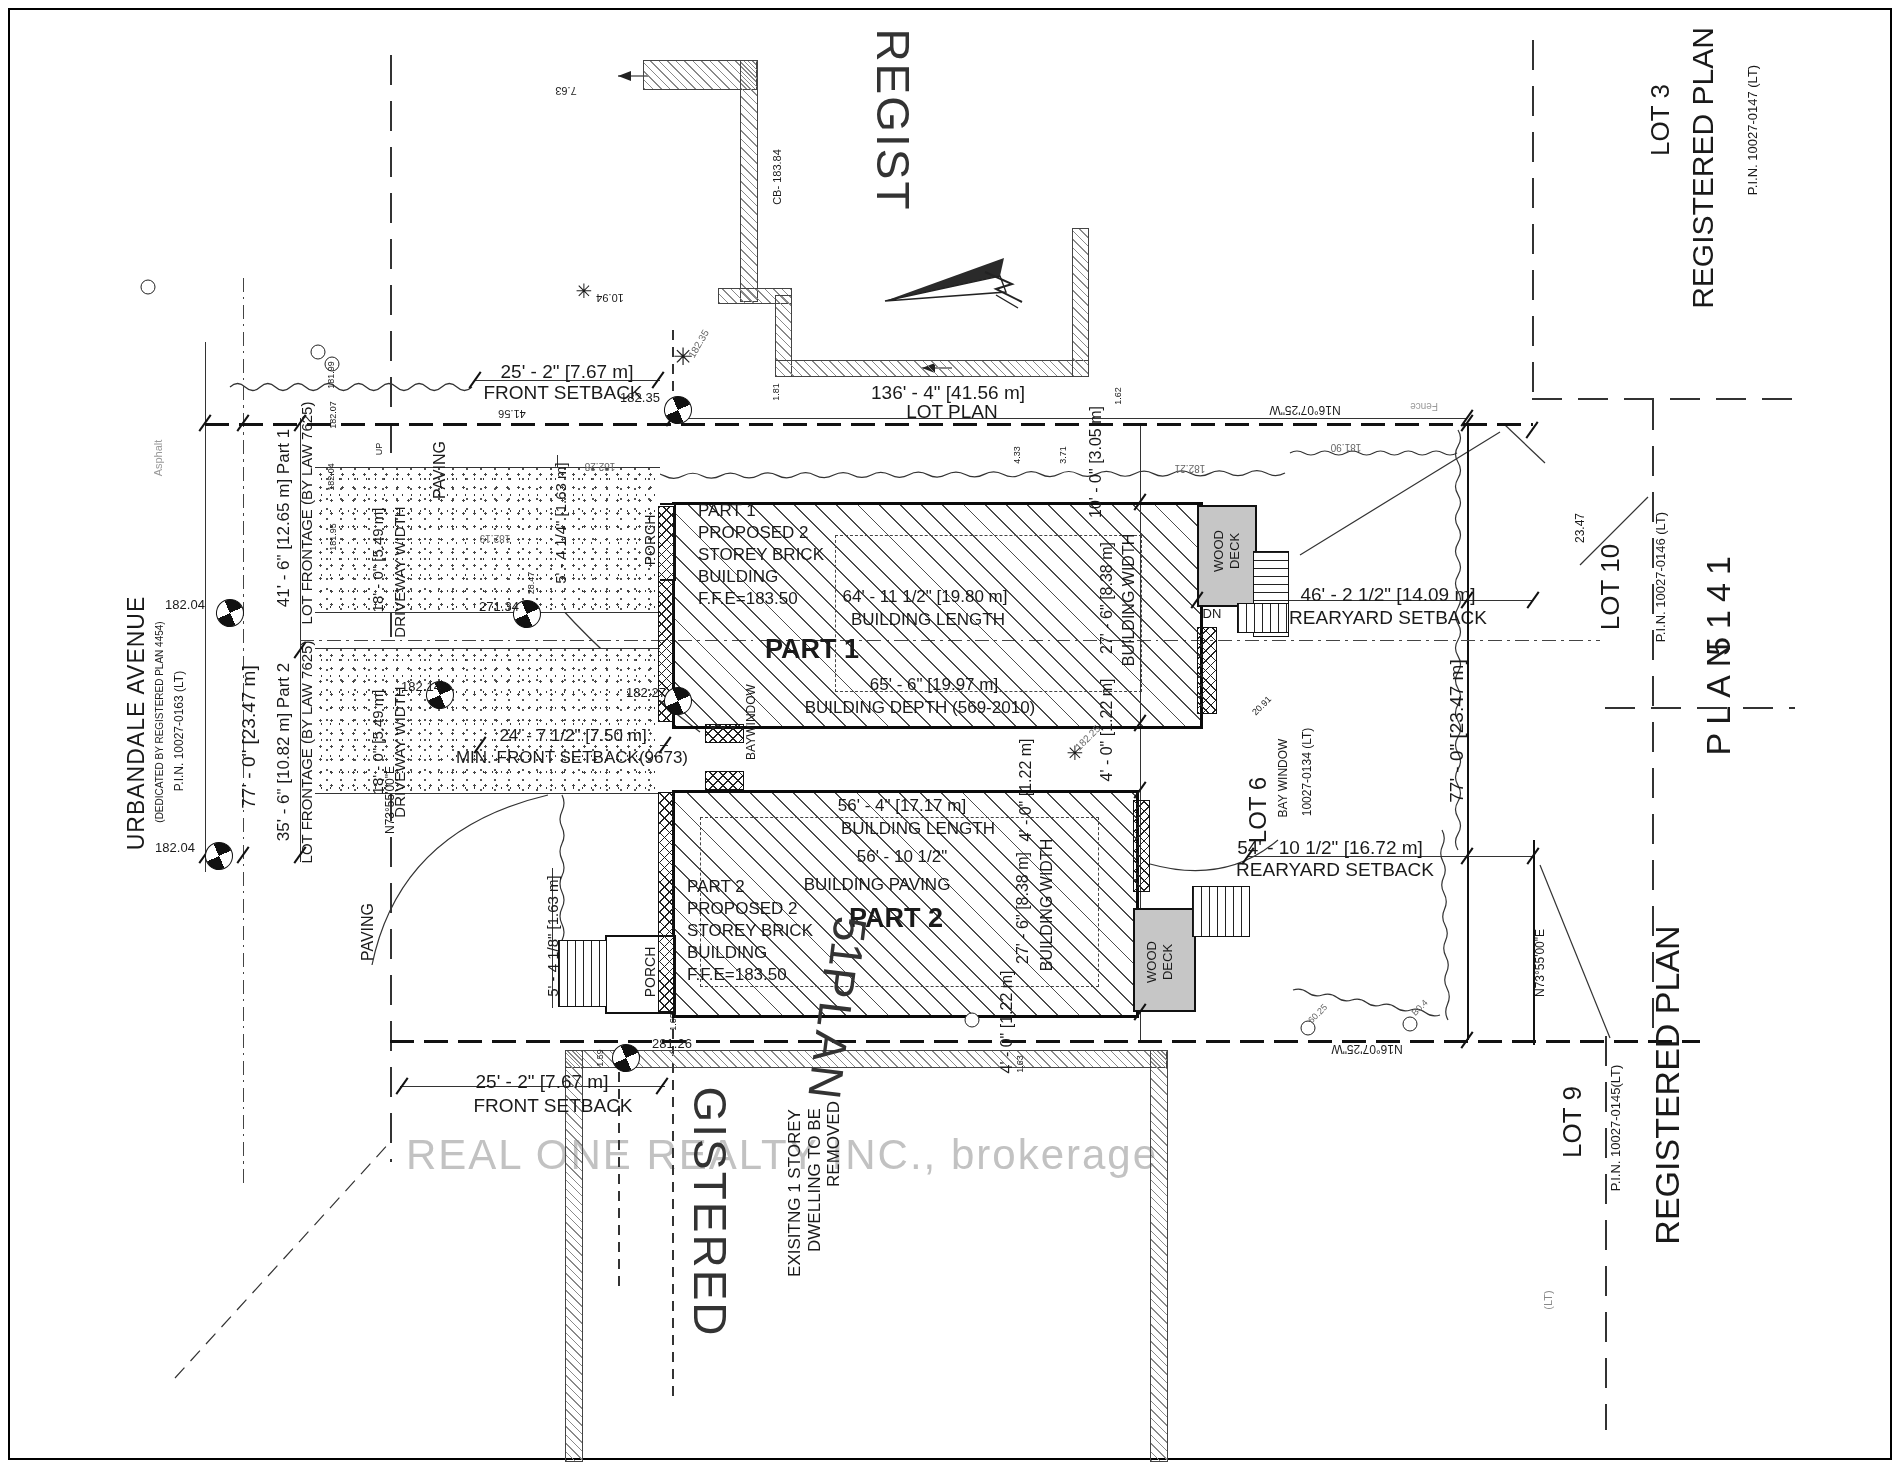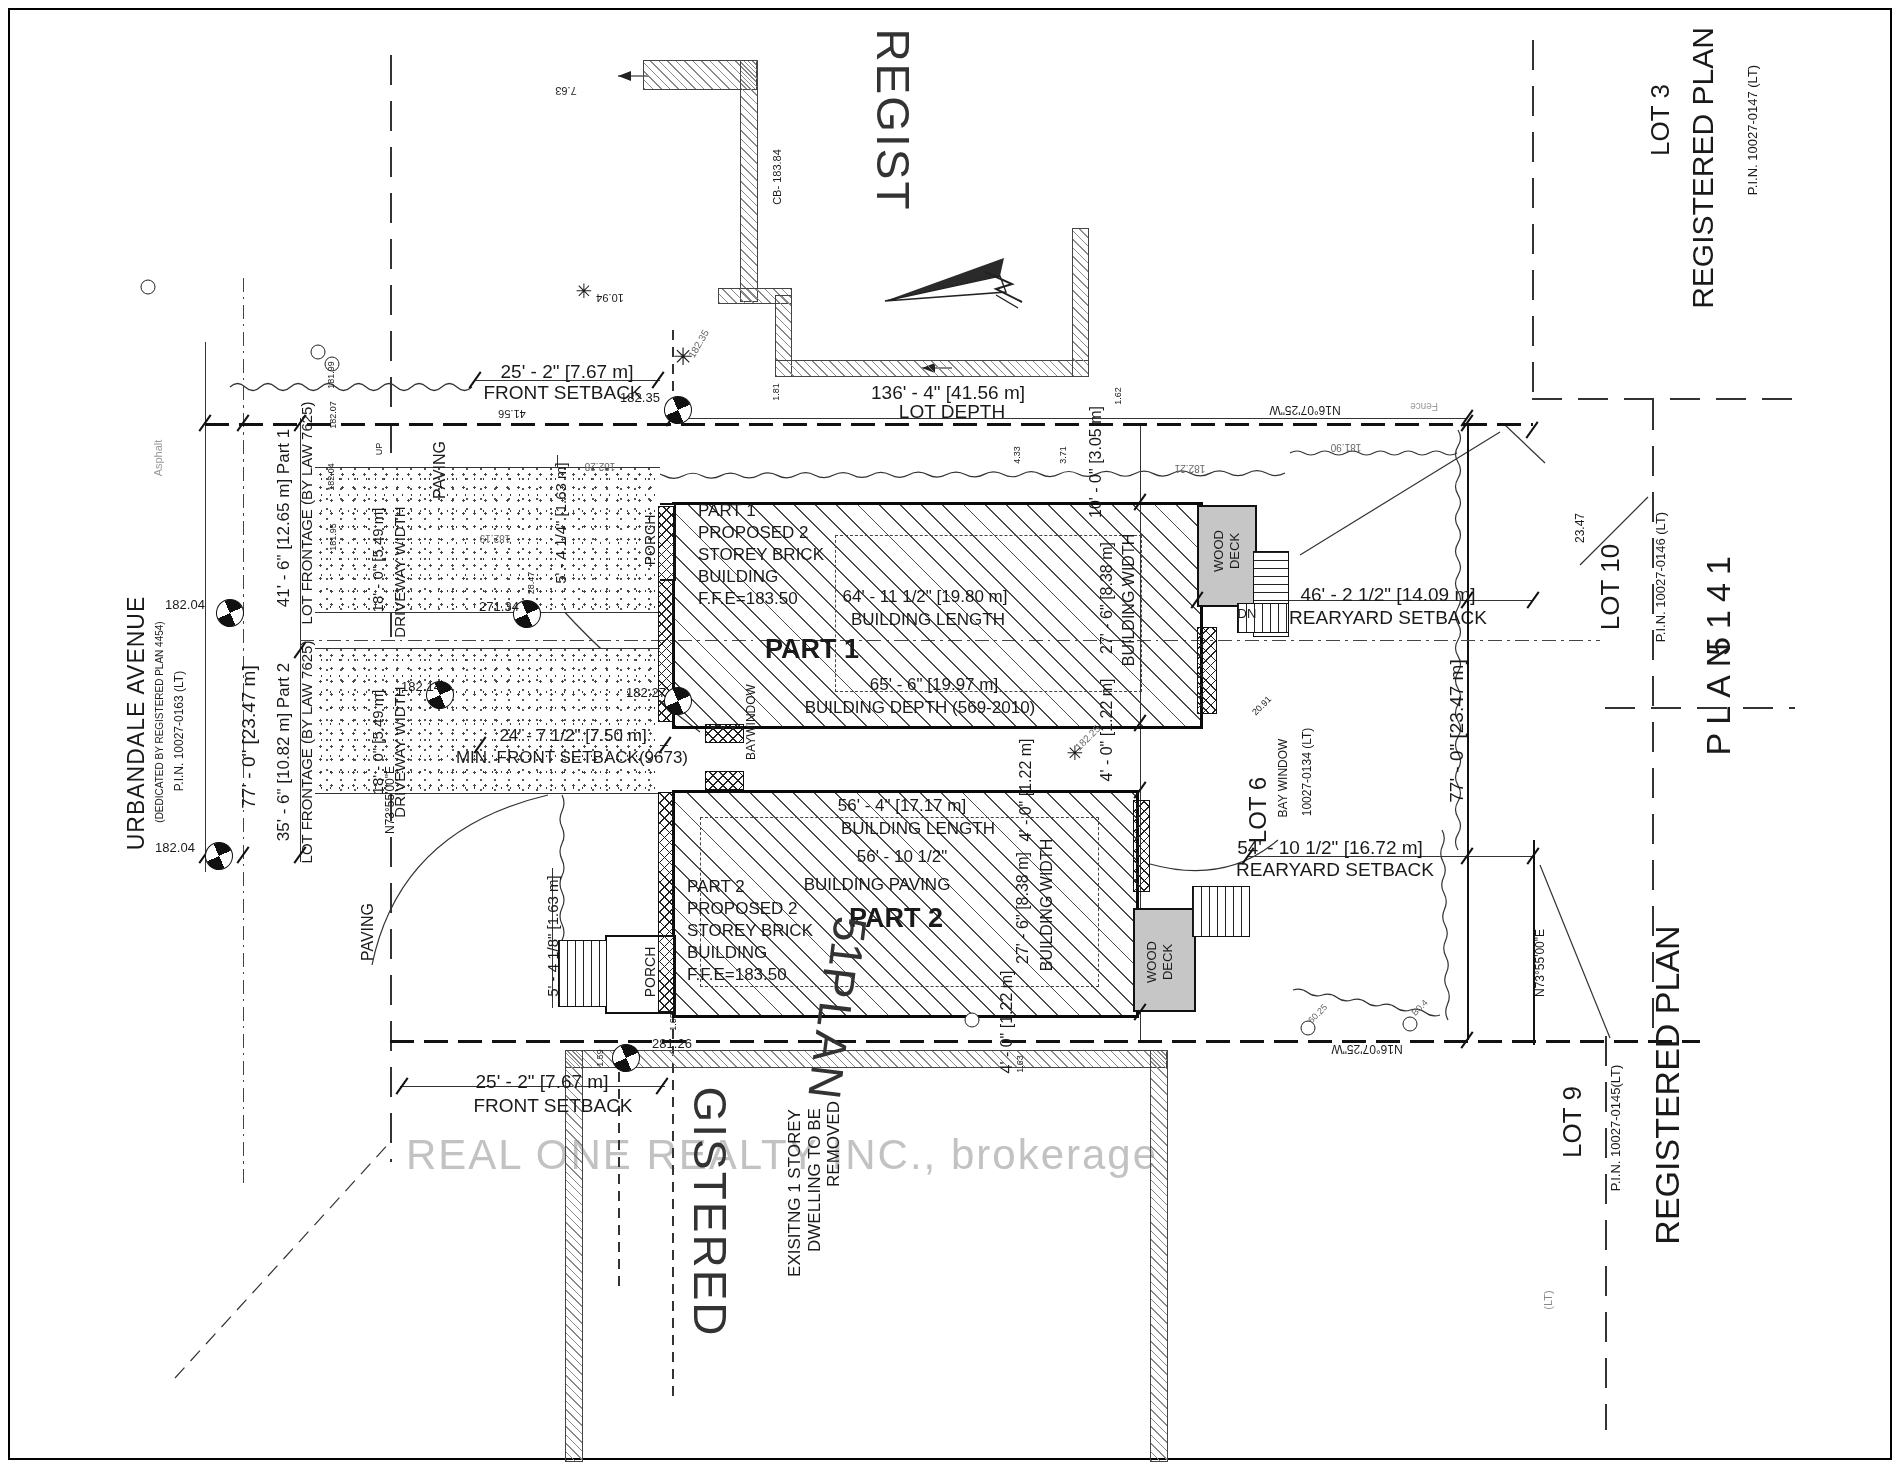--- a/index.html
+++ b/index.html
@@ -186,21 +186,21 @@
     <div class="lbl" style="left: 377px; top: 742px; font-size: 15px; transform: translate(-50%, -50%) rotate(-90deg);">18' - 0" [5.49 m]</div>
     <div class="lbl" style="left: 399px; top: 752px; font-size: 15px; transform: translate(-50%, -50%) rotate(-90deg);">DRIVEWAY WIDTH</div>
     <div class="lbl" style="left: 560px; top: 523px; font-size: 15px; transform: translate(-50%, -50%) rotate(-90deg);">5' - 4 1/4" [1.63 m]</div>
     <div class="lbl" style="left: 552px; top: 936px; font-size: 15px; transform: translate(-50%, -50%) rotate(-90deg);">5' - 4 1/8" [1.63 m]</div>
     <div class="lbl" style="left: 650px; top: 540px; font-size: 14px; transform: translate(-50%, -50%) rotate(-90deg);">PORCH</div>
     <div class="lbl" style="left: 650px; top: 972px; font-size: 14px; transform: translate(-50%, -50%) rotate(-90deg);">PORCH</div>
     <div class="lbl" style="left: 751px; top: 722px; font-size: 12px; transform: translate(-50%, -50%) rotate(-90deg);">BAYWINDOW</div>
     <div class="lbl" style="left: 567px; top: 371px; font-size: 19px; transform: translate(-50%, -50%) rotate(0deg);">25' - 2" [7.67 m]</div>
     <div class="lbl" style="left: 563px; top: 392px; font-size: 19px; transform: translate(-50%, -50%) rotate(0deg);">FRONT SETBACK</div>
     <div class="lbl" style="left: 948px; top: 392px; font-size: 19px; transform: translate(-50%, -50%) rotate(0deg);">136' - 4" [41.56 m]</div>
-    <div class="lbl" style="left: 952px; top: 411px; font-size: 19px; transform: translate(-50%, -50%) rotate(0deg);">LOT DEPTH</div>
+    <div class="lbl" style="left: 952px; top: 411px; font-size: 19px; transform: translate(-50%, -50%) rotate(0deg);">LOT PLAN</div>
     <div class="lbl" style="left: 640px; top: 397px; font-size: 13px; transform: translate(-50%, -50%) rotate(0deg);">182.35</div>
     <div class="lbl" style="left: 573px; top: 735px; font-size: 17px; transform: translate(-50%, -50%) rotate(0deg);">24' - 7 1/2" [7.50 m]</div>
     <div class="lbl" style="left: 572px; top: 757px; font-size: 17px; transform: translate(-50%, -50%) rotate(0deg);">MIN. FRONT SETBACK(9673)</div>
     <div class="lbl" style="left: 698px; top: 510px; font-size: 17px; transform: translate(0px, -50%) rotate(0deg);">PART 1</div>
     <div class="lbl" style="left: 698px; top: 532px; font-size: 17px; transform: translate(0px, -50%) rotate(0deg);">PROPOSED 2</div>
     <div class="lbl" style="left: 698px; top: 554px; font-size: 17px; transform: translate(0px, -50%) rotate(0deg);">STOREY BRICK</div>
     <div class="lbl" style="left: 698px; top: 576px; font-size: 17px; transform: translate(0px, -50%) rotate(0deg);">BUILDING</div>
     <div class="lbl" style="left: 698px; top: 598px; font-size: 17px; transform: translate(0px, -50%) rotate(0deg);">F.F.E=183.50</div>
     <div class="lbl" style="left: 812px; top: 649px; font-size: 27px; font-weight: bold; transform: translate(-50%, -50%) rotate(0deg);">PART 1</div>
     <div class="lbl" style="left: 925px; top: 596px; font-size: 17px; transform: translate(-50%, -50%) rotate(0deg);">64' - 11 1/2" [19.80 m]</div>
@@ -222,21 +222,21 @@
     <div class="lbl" style="left: 1129px; top: 600px; font-size: 16px; transform: translate(-50%, -50%) rotate(-90deg);">BUILDING WIDTH</div>
     <div class="lbl" style="left: 1107px; top: 730px; font-size: 16px; transform: translate(-50%, -50%) rotate(-90deg);">4' - 0" [1.22 m]</div>
     <div class="lbl" style="left: 1026px; top: 790px; font-size: 16px; transform: translate(-50%, -50%) rotate(-90deg);">4' - 0" [1.22 m]</div>
     <div class="lbl" style="left: 1023px; top: 908px; font-size: 16px; transform: translate(-50%, -50%) rotate(-90deg);">27' - 6" [8.38 m]</div>
     <div class="lbl" style="left: 1047px; top: 905px; font-size: 16px; transform: translate(-50%, -50%) rotate(-90deg);">BUILDING WIDTH</div>
     <div class="lbl" style="left: 1007px; top: 1022px; font-size: 16px; transform: translate(-50%, -50%) rotate(-90deg);">4' - 0" [1.22 m]</div>
     <div class="lbl" style="left: 1218px; top: 551px; font-size: 13px; transform: translate(-50%, -50%) rotate(-90deg);">WOOD</div>
     <div class="lbl" style="left: 1234px; top: 551px; font-size: 13px; transform: translate(-50%, -50%) rotate(-90deg);">DECK</div>
     <div class="lbl" style="left: 1151px; top: 962px; font-size: 13px; transform: translate(-50%, -50%) rotate(-90deg);">WOOD</div>
     <div class="lbl" style="left: 1167px; top: 962px; font-size: 13px; transform: translate(-50%, -50%) rotate(-90deg);">DECK</div>
-    <div class="lbl" style="left: 1212px; top: 613px; font-size: 13px; transform: translate(-50%, -50%) rotate(0deg); margin-left: 35px;">DN</div>
+    <div class="lbl" style="left: 1212px; top: 613px; font-size: 13px; transform: translate(-50%, -50%) rotate(0deg);">DN</div>
     <div class="lbl" style="left: 1388px; top: 594px; font-size: 19px; transform: translate(-50%, -50%) rotate(0deg);">46' - 2 1/2" [14.09 m]</div>
     <div class="lbl" style="left: 1388px; top: 617px; font-size: 19px; transform: translate(-50%, -50%) rotate(0deg);">REARYARD SETBACK</div>
     <div class="lbl" style="left: 1330px; top: 847px; font-size: 19px; transform: translate(-50%, -50%) rotate(0deg);">54' - 10 1/2" [16.72 m]</div>
     <div class="lbl" style="left: 1335px; top: 869px; font-size: 19px; transform: translate(-50%, -50%) rotate(0deg);">REARYARD SETBACK</div>
     <div class="lbl" style="left: 1258px; top: 810px; font-size: 24px; transform: translate(-50%, -50%) rotate(-90deg);">LOT 6</div>
     <div class="lbl" style="left: 1307px; top: 772px; font-size: 12px; transform: translate(-50%, -50%) rotate(-90deg);">10027-0134 (LT)</div>
     <div class="lbl" style="left: 1283px; top: 778px; font-size: 12px; transform: translate(-50%, -50%) rotate(-90deg);">BAY WINDOW</div>
     <div class="lbl" style="left: 390px; top: 800px; font-size: 12px; transform: translate(-50%, -50%) rotate(-90deg);">N73°55'00"E</div>
     <div class="lbl" style="left: 1540px; top: 963px; font-size: 12px; transform: translate(-50%, -50%) rotate(-90deg);">N73°55'00"E</div>
     <div class="lbl" style="left: 1456px; top: 731px; font-size: 19px; transform: translate(-50%, -50%) rotate(-90deg);">77' - 0" [23.47 m]</div>

